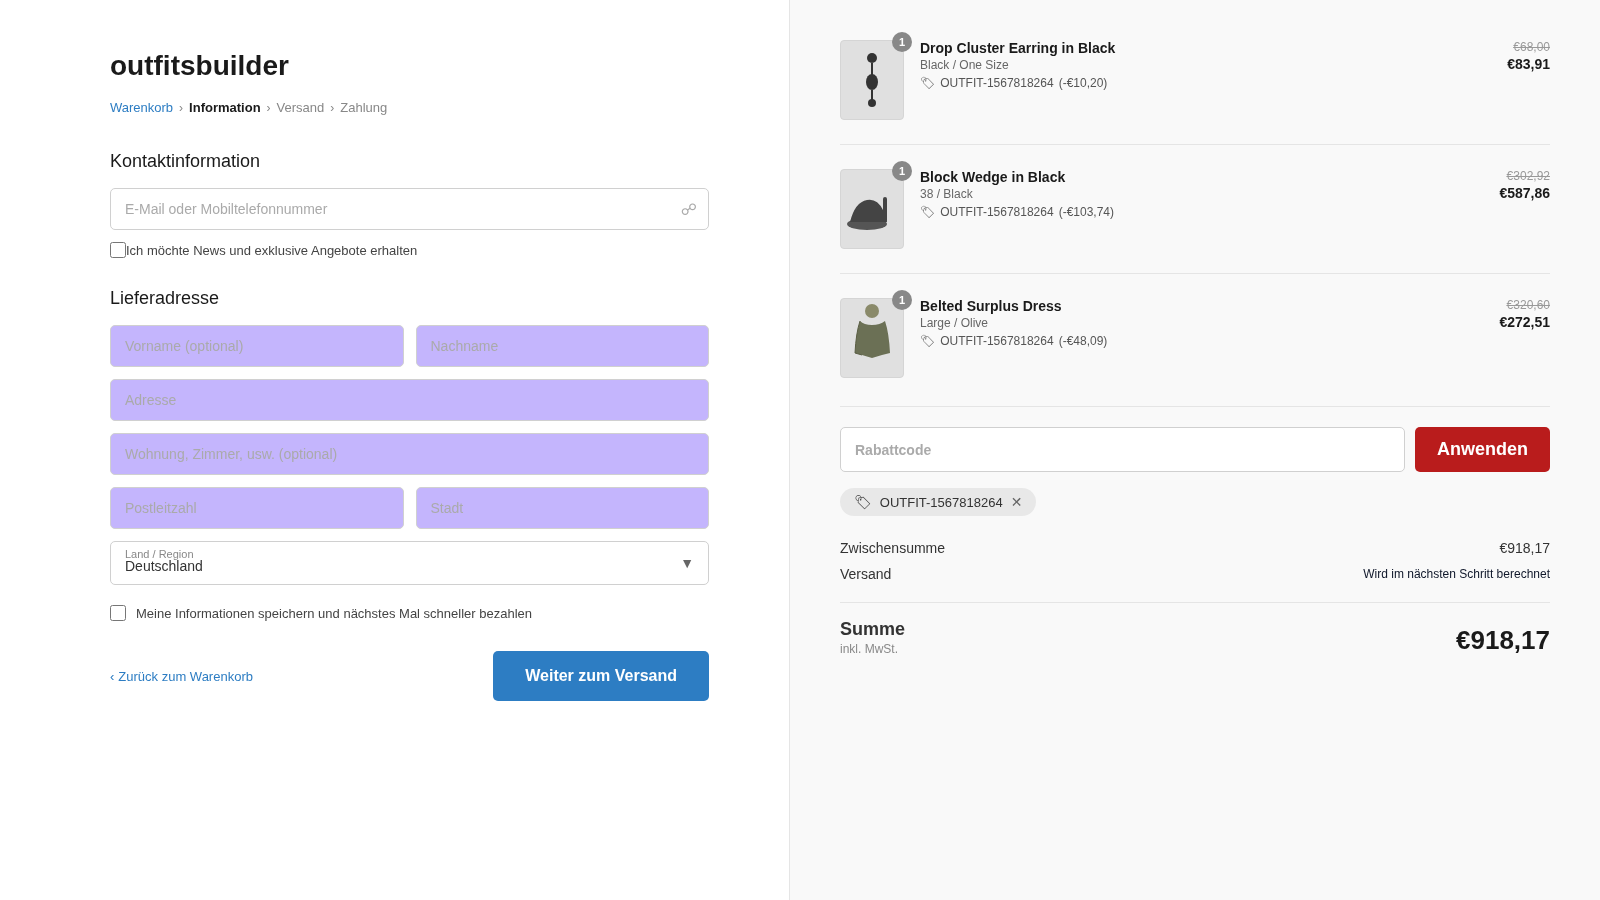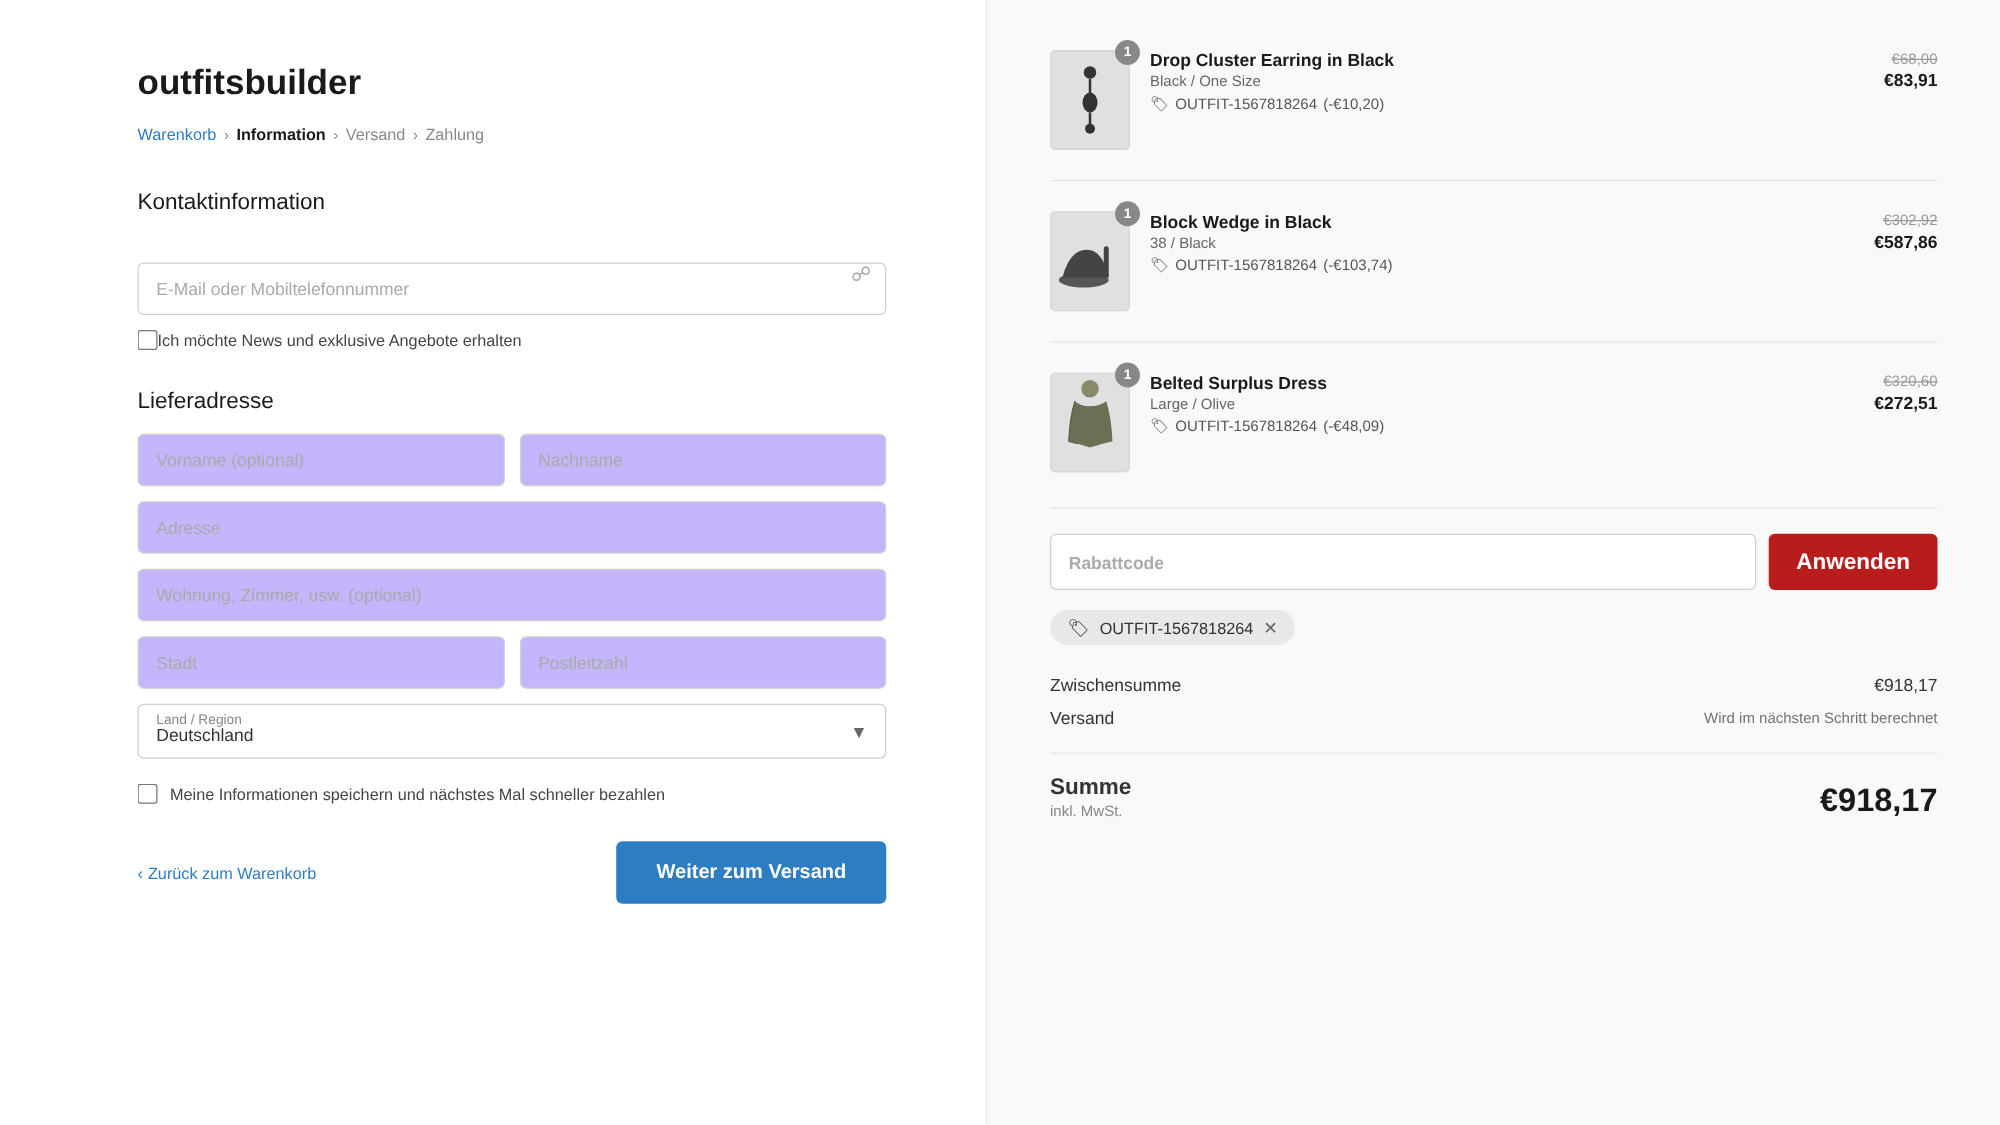--- a/index.html
+++ b/index.html
@@ -341,21 +341,21 @@
     .summary-row {
       display: flex;
       justify-content: space-between;
       align-items: center;
       margin-bottom: 10px;
       font-size: 14px;
       color: #333;
     }
     .summary-row .label { color: #333; }
     .summary-row .value { color: #333; }
-    .summary-row .shipping-note { font-size: 12px; color: #737373; }
+    .summary-row .shipping-note { font-size: 12px; color: #0f172a; }
 
     .total-row {
       display: flex;
       justify-content: space-between;
       align-items: flex-end;
       margin-top: 20px;
       padding-top: 16px;
       border-top: 1px solid #e5e5e5;
     }
     .total-label { font-size: 18px; font-weight: 600; }
@@ -376,21 +376,21 @@
       <span class="breadcrumb-item active">Information</span>
       <span class="breadcrumb-sep">›</span>
       <span class="breadcrumb-item inactive">Versand</span>
       <span class="breadcrumb-sep">›</span>
       <span class="breadcrumb-item inactive">Zahlung</span>
     </nav>
 
     <div class="section-title">Kontaktinformation</div>
 
     <div class="email-wrapper">
-      <input type="text" class="input-field" style="margin-bottom: 0px; margin-top: 22px;" placeholder="E-Mail oder Mobiltelefonnummer">
+      <input type="text" class="input-field" style="margin-bottom: 0px;" placeholder="E-Mail oder Mobiltelefonnummer">
       <span class="email-icon">☍</span>
     </div>
 
     <div class="checkbox-row">
       <input type="checkbox" style="">
       <label class="checkbox-label">Ich möchte News und exklusive Angebote erhalten</label>
     </div>
 
     <div class="address-section">
       <div class="section-title">Lieferadresse</div>
@@ -398,22 +398,22 @@
       <div class="two-col">
         <input type="text" class="input-field" placeholder="Vorname (optional)" style="">
         <input type="text" class="input-field" placeholder="Nachname" style="">
       </div>
 
       <input type="text" class="input-field" placeholder="Adresse" style="">
 
       <input type="text" class="input-field" placeholder="Wohnung, Zimmer, usw. (optional)" style="">
 
       <div class="two-col">
+        <input type="text" class="input-field" placeholder="Postleitzahl" style="">
         <input type="text" class="input-field" placeholder="Stadt" style="">
-        <input type="text" class="input-field" placeholder="Postleitzahl" style="">
       </div>
 
       <div class="country-select-wrapper">
         <div style="position:relative; border:1px solid #d0d0d0; border-radius:5px; background:#fff; padding: 6px 40px 10px 14px; margin-bottom:20px;">
           <span class="country-label-float">Land / Region</span>
           <div style="padding-top:10px; font-size:14px; color:#333;">Deutschland</div>
           <span class="country-chevron">▼</span>
         </div>
       </div>
     </div>

